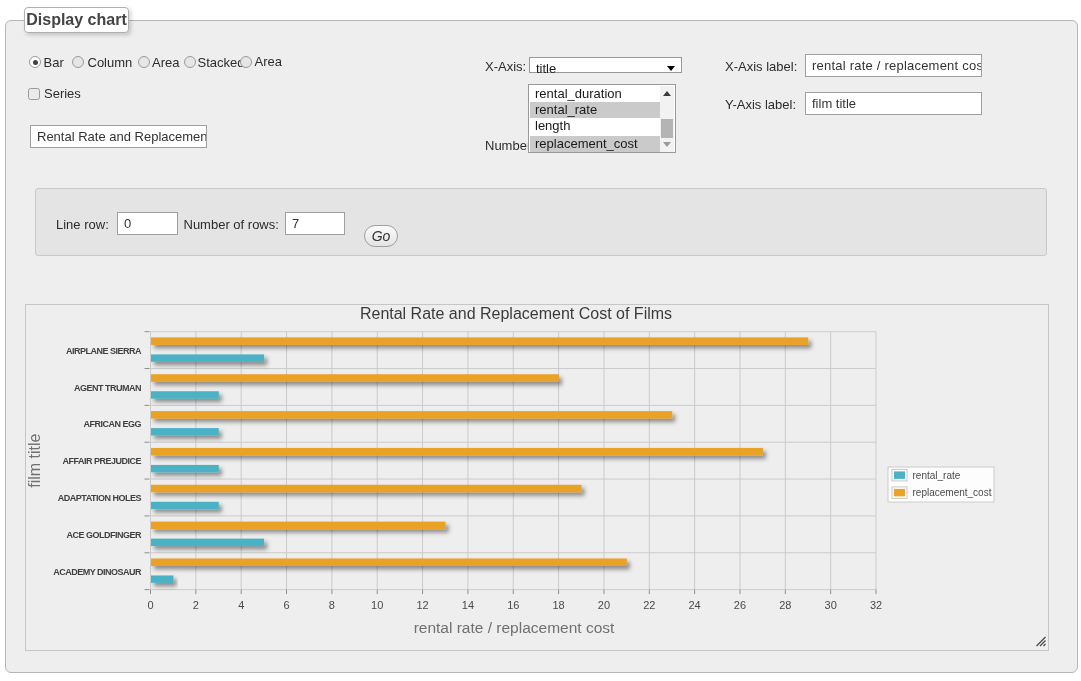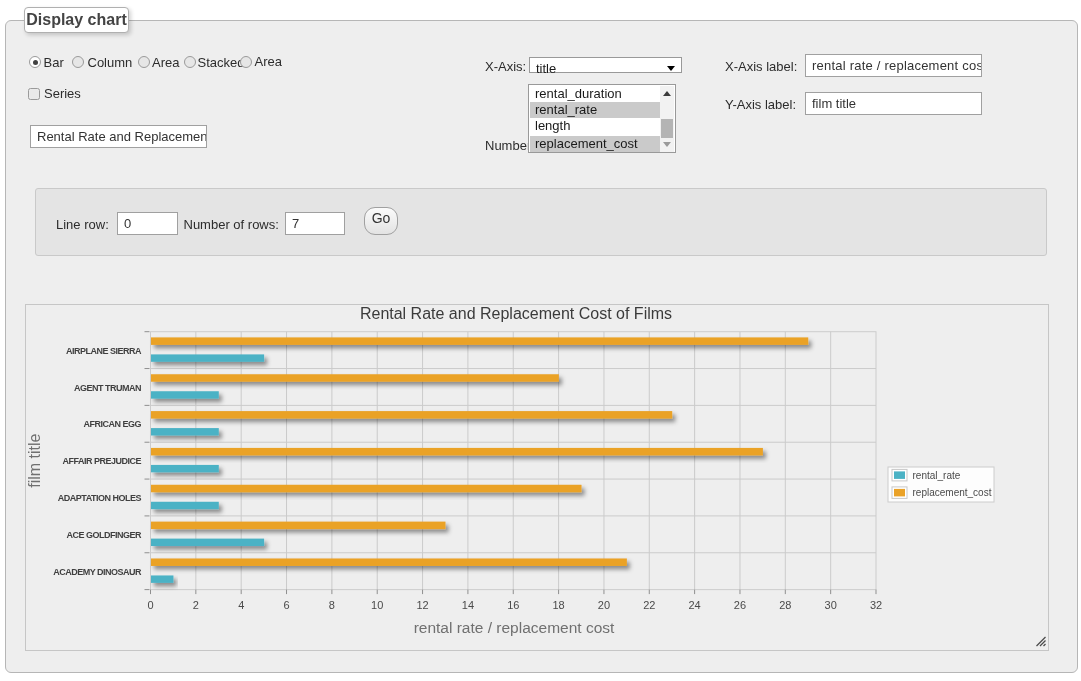--- a/index.html
+++ b/index.html
@@ -18,23 +18,23 @@
   .radio.sel::after{content:"";position:absolute;left:3px;top:3px;width:5px;height:5px;
       border-radius:50%;background:#424242;}
   .lbl{font-size:13px;color:#2c2c2c;white-space:nowrap;}
   .checkbox{width:12px;height:12px;border:1px solid #9a9a9a;background:#eaeaea;
       border-radius:2.5px;box-sizing:border-box;}
   .tinput{background:#fff;border:1px solid #a0a0a0;box-sizing:border-box;
       font-size:13px;color:#333;white-space:nowrap;overflow:hidden;
       padding-left:6px;line-height:21px;}
   #graybox{left:35px;top:188px;width:1012px;height:68px;background:#e4e4e4;
       border:1px solid #c9c9c9;border-radius:3px;box-sizing:border-box;}
-  #gobtn{left:364px;top:207px;width:34px;height:28px;border:1px solid #a0a0a0;
+  #gobtn{left:364px;top:225px;width:34px;height:22px;border:1px solid #a0a0a0;
       border-radius:11px;background:linear-gradient(#fbfbfb,#e3e3e3);box-sizing:border-box;
-      font-size:14px;color:#333;text-align:center;line-height:20px;}
+      font-size:14px;color:#333;text-align:center;line-height:20px;font-style:italic;}
   #selectbox{left:529px;top:57px;width:153px;height:16px;background:#fff;
       border:1px solid #999;box-sizing:border-box;}
   #selarrow{width:0;height:0;border-left:4px solid transparent;border-right:4px solid transparent;
       border-top:5px solid #000;}
   #listbox{left:528px;top:84px;width:148px;height:69px;background:#fff;
       border:1px solid #999;box-sizing:border-box;overflow:hidden;}
   .opt{position:absolute;left:1px;width:131px;height:16px;font-size:13px;color:#1a1a1a;
       padding-left:5px;line-height:16px;white-space:nowrap;box-sizing:border-box;}
   .opt.sel{background:#cacaca;}
   #sbar{position:absolute;right:1px;top:1px;width:14px;height:66px;background:#f2f2f2;}

